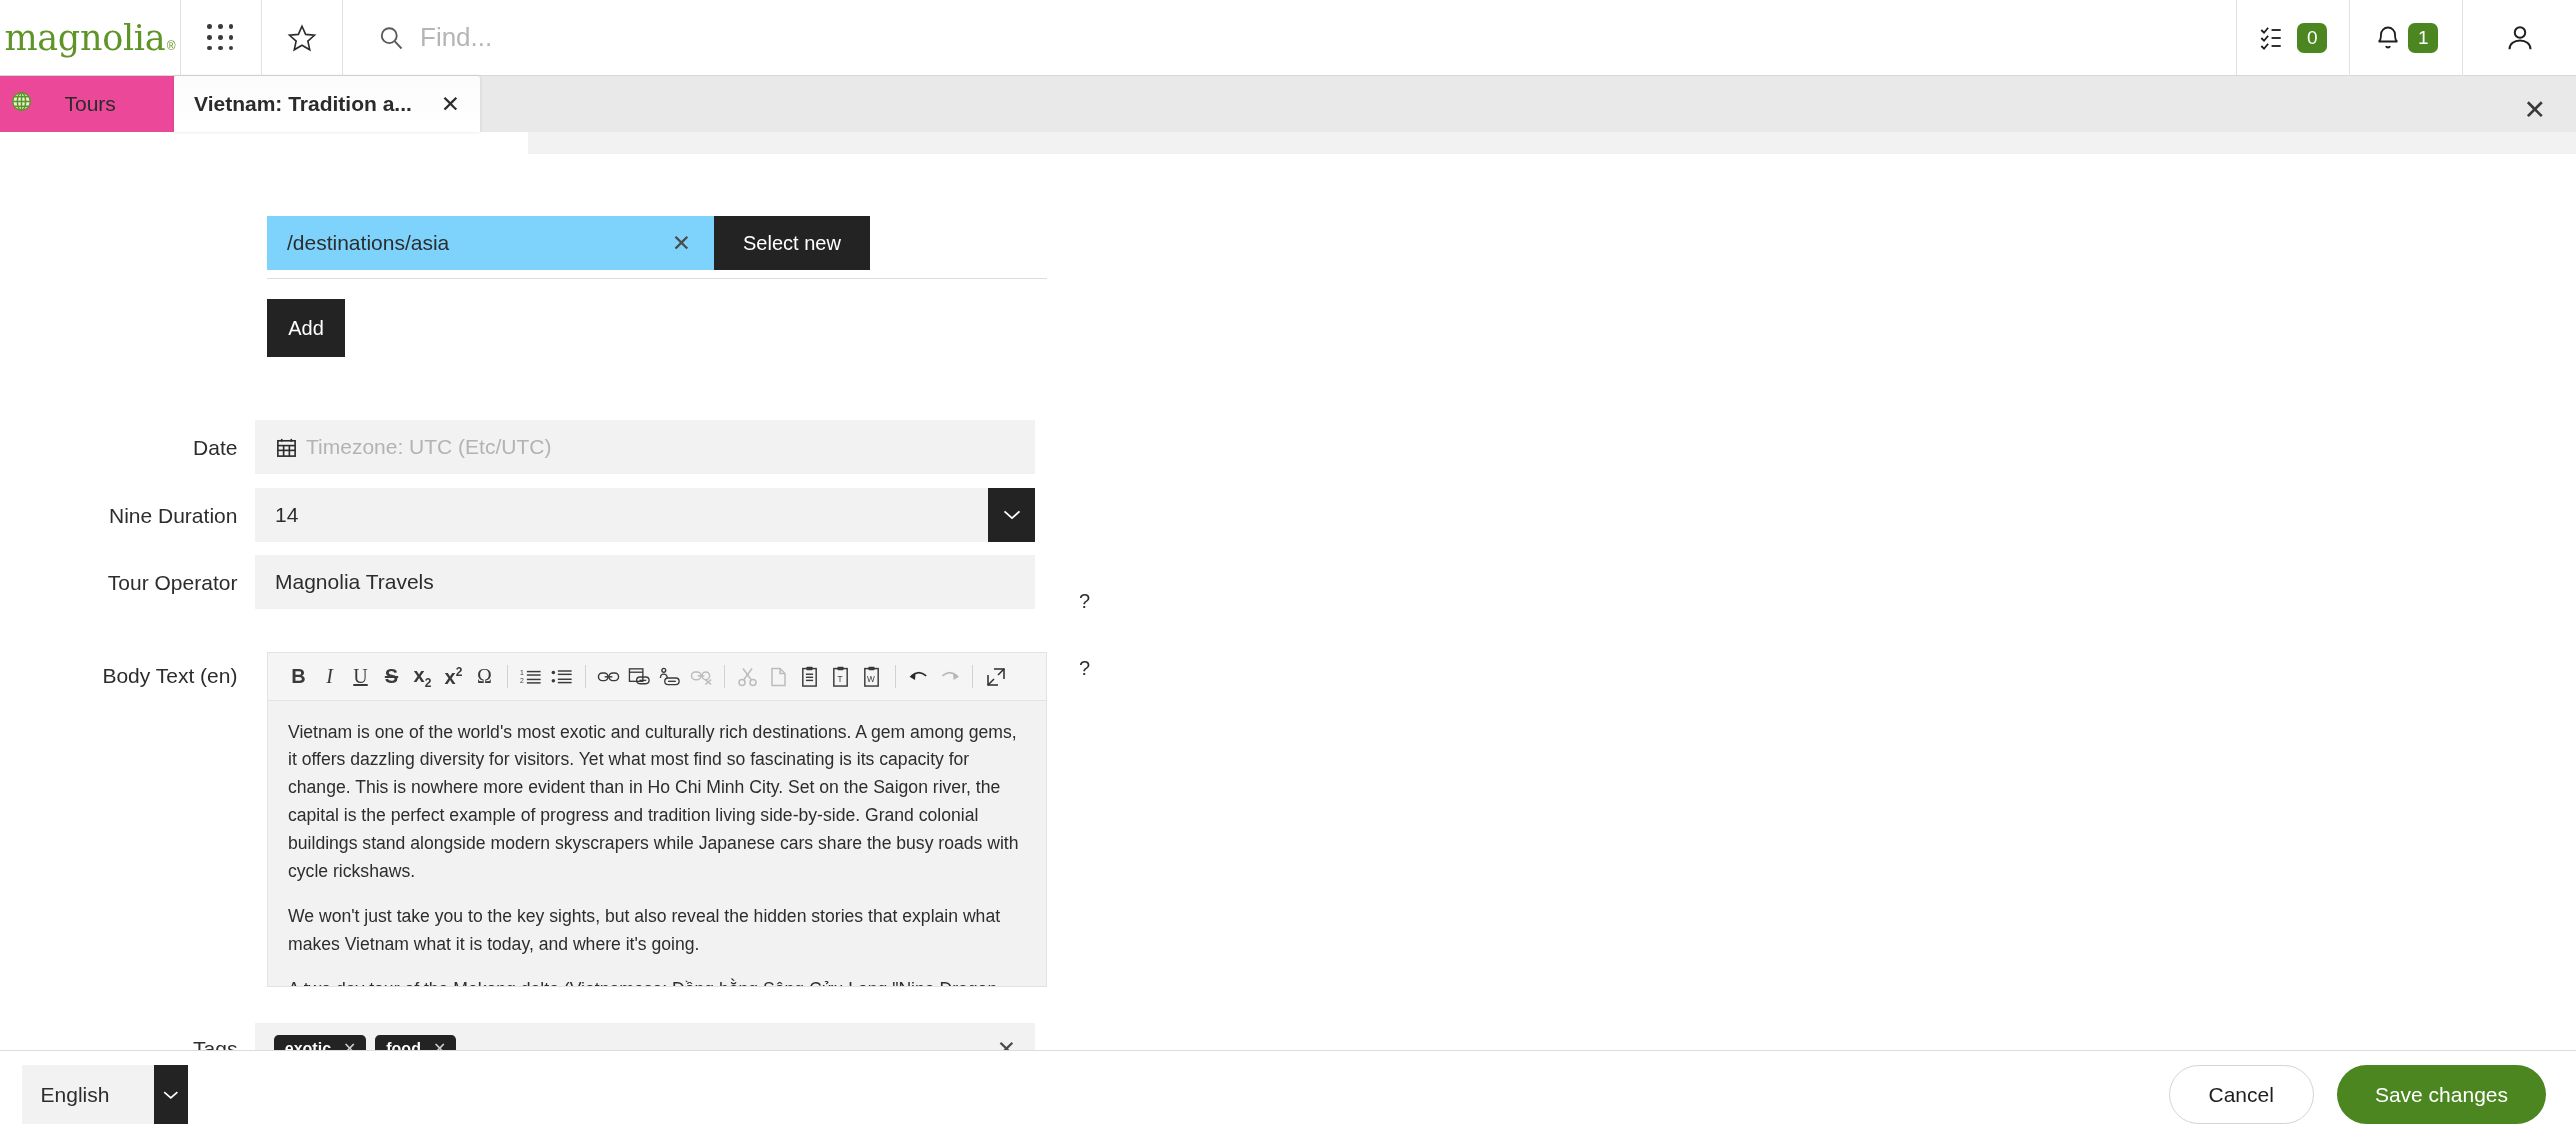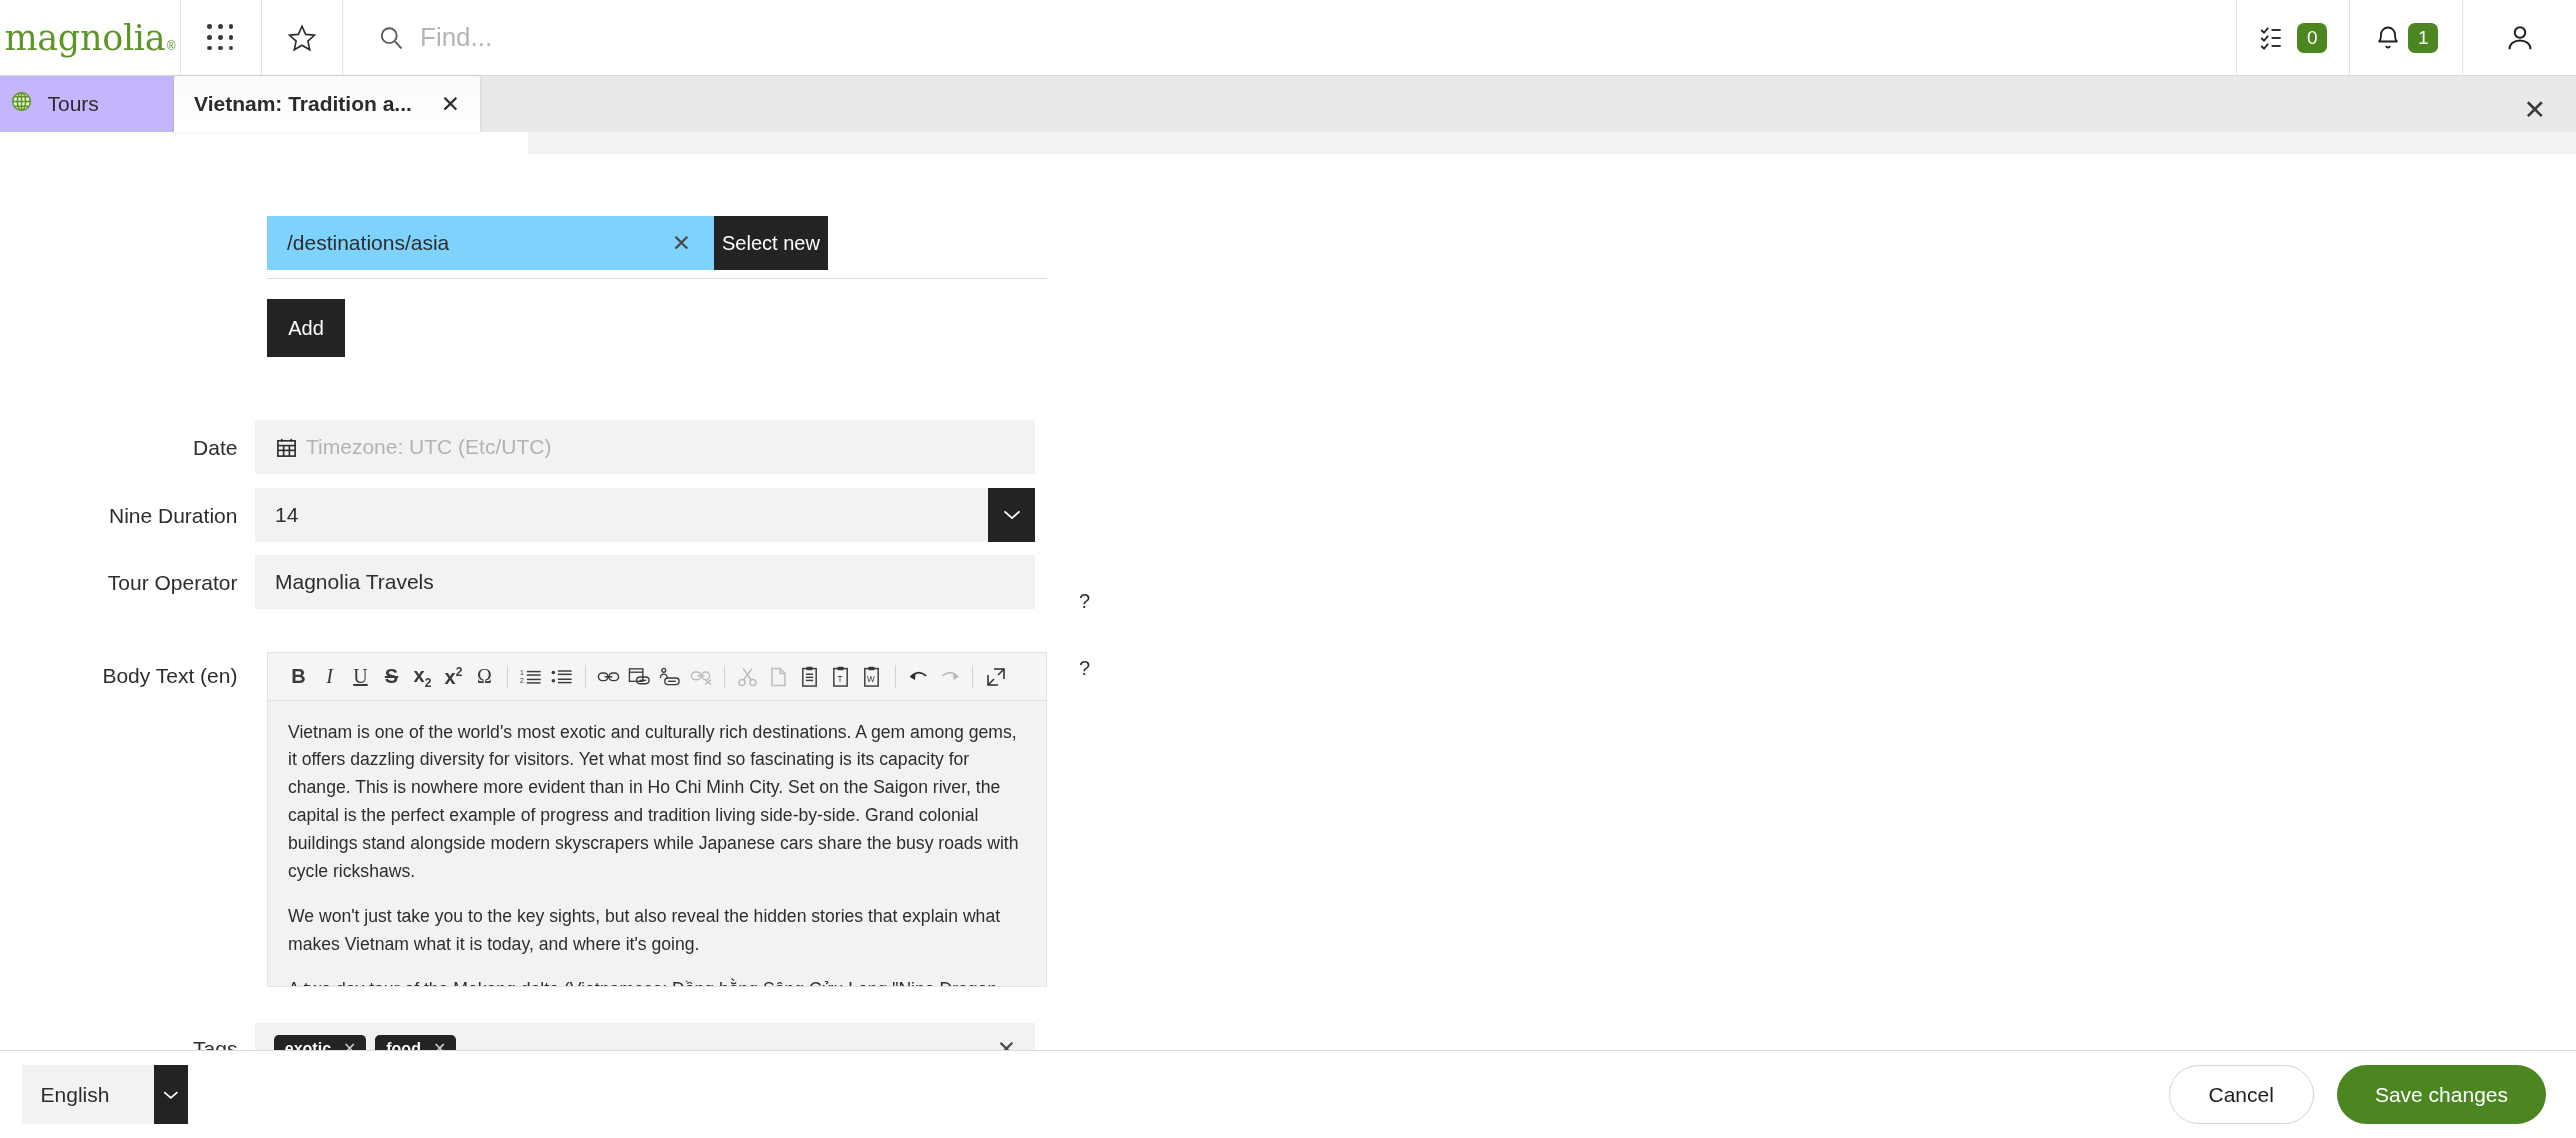--- a/index.html
+++ b/index.html
@@ -78,23 +78,23 @@
     z-index: 30;
   }
   .tab {
     height: 56px;
     display: flex; align-items: center;
     padding: 0 27px;
     font-size: 21px; color: #2b2b2b;
     white-space: nowrap;
   }
   .tab-tours {
-    background: #c4b5fd;
+    background: #ec4899;
     width: 174px;
-    gap: 15px;
+    gap: 32px;
     padding-left: 9.5px;
   }
   .globe-icon { flex: 0 0 auto; }
   .tab-active {
     background: linear-gradient(to bottom, #fbfbfb 0%, #ffffff 100%);
     font-weight: bold;
     border-radius: 2.7px 2.7px 0 0;
     gap: 29px;
     padding: 0 20px 0 20px;
     box-shadow: 0 0 3.4px rgba(0,0,0,0.12);
@@ -154,21 +154,21 @@
     display: flex; align-items: center; justify-content: space-between;
     padding: 0 23px 0 20px;
     font-size: 21px; color: #2d2d2d;
   }
   .lf-clear { font-size: 23px; font-weight: 300; color: #4a4a4a; line-height:1; }
   .btn-dark {
     background: #232323; color: #ffffff;
     border: 0; height: 54px;
     font-size: 20px;
     font-family: "Liberation Sans", sans-serif;
-    padding: 0 8px;
+    padding: 0 29px;
     display: flex; align-items: center; justify-content: center;
     cursor: pointer;
   }
   .divider-line {
     position: absolute; left: 267px; top: 170px;
     width: 780px; height: 0.7px; background: #dcdcdc;
   }
   .add-btn-wrap { position: absolute; left: 267px; top: 191px; }
   .btn-add { width: 78px; height: 58px; font-size: 20px; }
 

